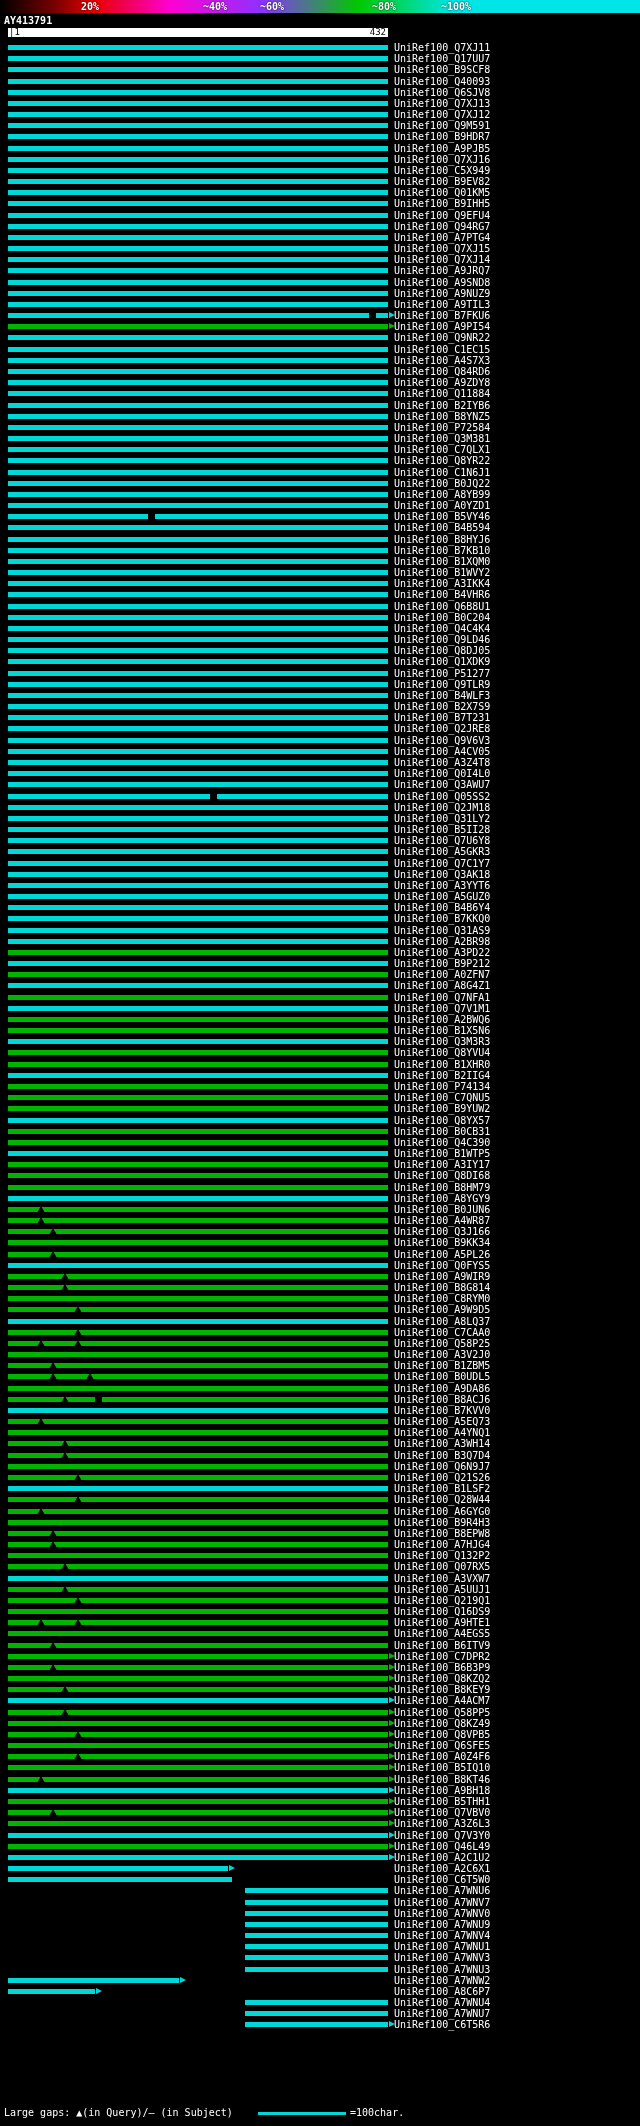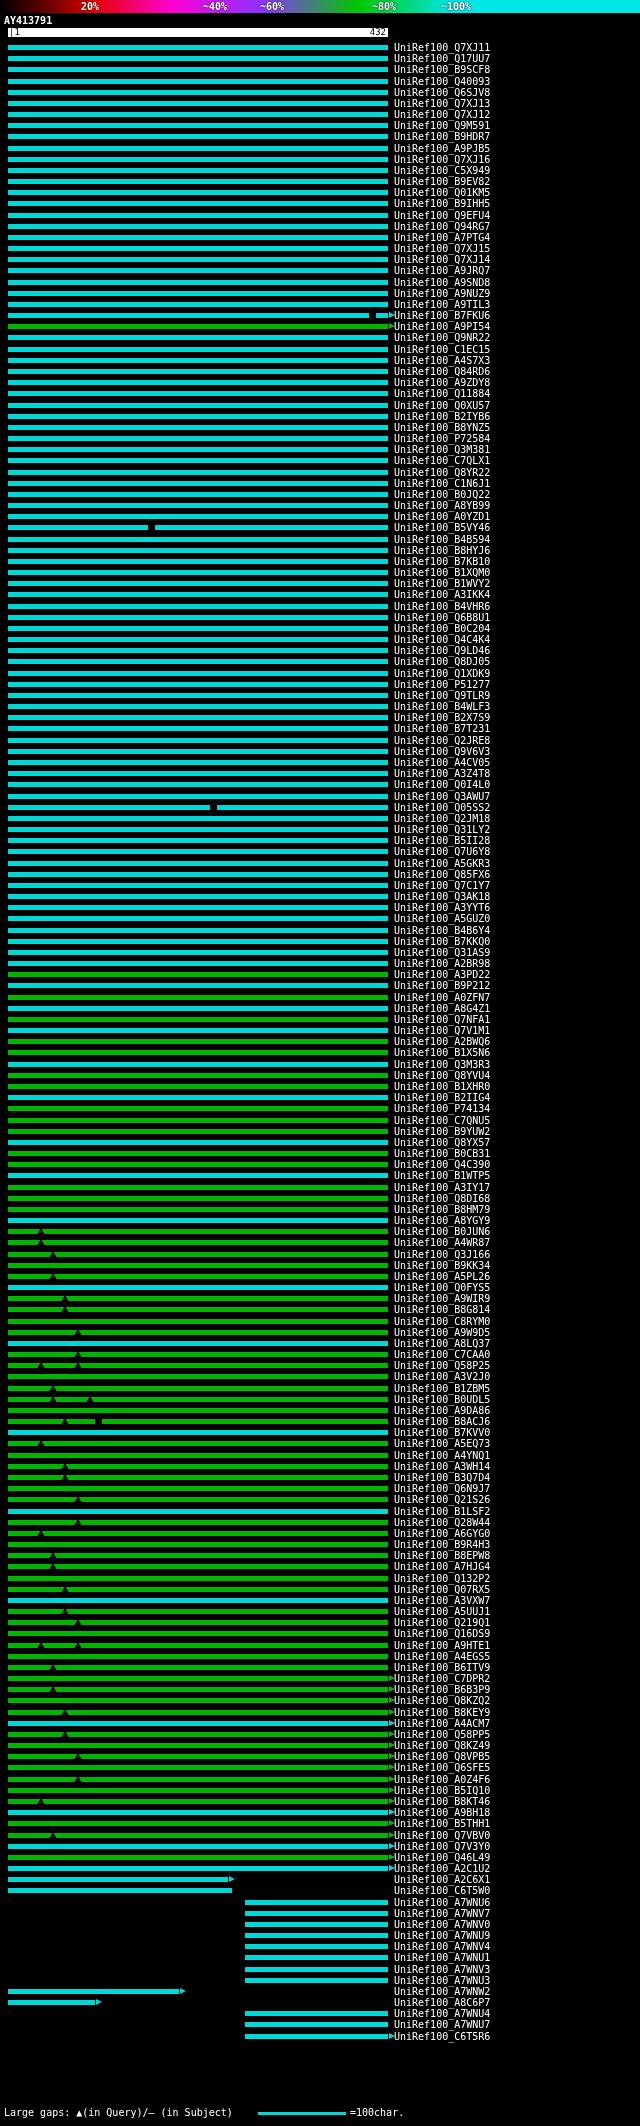--- a/index.html
+++ b/index.html
@@ -183,24 +183,20 @@
       <div class="row">
         <div class="bar" style="left: 8px; width: 380px; background: rgb(0, 215, 215);"></div>
         <span class="hitlabel">UniRef100_A9ZDY8</span>
       </div>
       <div class="row">
         <div class="bar" style="left: 8px; width: 380px; background: rgb(0, 215, 215);"></div>
         <span class="hitlabel">UniRef100_Q11884</span>
       </div>
       <div class="row">
         <div class="bar" style="left: 8px; width: 380px; background: rgb(0, 215, 215);"></div>
-        <span class="hitlabel">UniRef100_Q0XU57</span>
-      </div>
-      <div class="row">
-        <div class="bar" style="left: 8px; width: 380px; background: rgb(0, 215, 215);"></div>
         <span class="hitlabel">UniRef100_B2IYB6</span>
       </div>
       <div class="row">
         <div class="bar" style="left: 8px; width: 380px; background: rgb(0, 215, 215);"></div>
         <span class="hitlabel">UniRef100_B8YNZ5</span>
       </div>
       <div class="row">
         <div class="bar" style="left: 8px; width: 380px; background: rgb(0, 215, 215);"></div>
         <span class="hitlabel">UniRef100_P72584</span>
       </div>
@@ -350,24 +346,20 @@
         <div class="bar" style="left: 8px; width: 380px; background: rgb(0, 215, 215);"></div>
         <span class="hitlabel">UniRef100_B5II28</span>
       </div>
       <div class="row">
         <div class="bar" style="left: 8px; width: 380px; background: rgb(0, 215, 215);"></div>
         <span class="hitlabel">UniRef100_Q7U6Y8</span>
       </div>
       <div class="row">
         <div class="bar" style="left: 8px; width: 380px; background: rgb(0, 215, 215);"></div>
         <span class="hitlabel">UniRef100_A5GKR3</span>
-      </div>
-      <div class="row">
-        <div class="bar" style="left: 8px; width: 380px; background: rgb(0, 215, 215);"></div>
-        <span class="hitlabel">UniRef100_Q85FX6</span>
       </div>
       <div class="row">
         <div class="bar" style="left: 8px; width: 380px; background: rgb(0, 215, 215);"></div>
         <span class="hitlabel">UniRef100_Q7C1Y7</span>
       </div>
       <div class="row">
         <div class="bar" style="left: 8px; width: 380px; background: rgb(0, 215, 215);"></div>
         <span class="hitlabel">UniRef100_Q3AK18</span>
       </div>
       <div class="row">
@@ -749,20 +741,25 @@
       <div class="row">
         <div class="bar" style="left: 8px; width: 380px; background: rgb(0, 180, 0);"></div>
         <span class="arrow" style="left: 389px; border-left-color: rgb(0, 180, 0);"></span>
         <span class="hitlabel">UniRef100_B5THH1</span>
       </div>
       <div class="row">
         <div class="bar" style="left: 8px; width: 380px; background: rgb(0, 180, 0);"></div>
         <span class="gapmark" style="left: 48.9652px;"></span>
         <span class="arrow" style="left: 389px; border-left-color: rgb(0, 180, 0);"></span>
         <span class="hitlabel">UniRef100_Q7VBV0</span>
+      </div>
+      <div class="row">
+        <div class="bar" style="left: 8px; width: 380px; background: rgb(0, 180, 0);"></div>
+        <span class="arrow" style="left: 389px; border-left-color: rgb(0, 180, 0);"></span>
+        <span class="hitlabel">UniRef100_A3Z6L3</span>
       </div>
       <div class="row">
         <div class="bar" style="left: 8px; width: 380px; background: rgb(0, 215, 215);"></div>
         <span class="arrow" style="left: 389px; border-left-color: rgb(0, 215, 215);"></span>
         <span class="hitlabel">UniRef100_Q7V3Y0</span>
       </div>
       <div class="row">
         <div class="bar" style="left: 8px; width: 380px; background: rgb(0, 180, 0);"></div>
         <span class="arrow" style="left: 389px; border-left-color: rgb(0, 180, 0);"></span>
         <span class="hitlabel">UniRef100_Q46L49</span>

